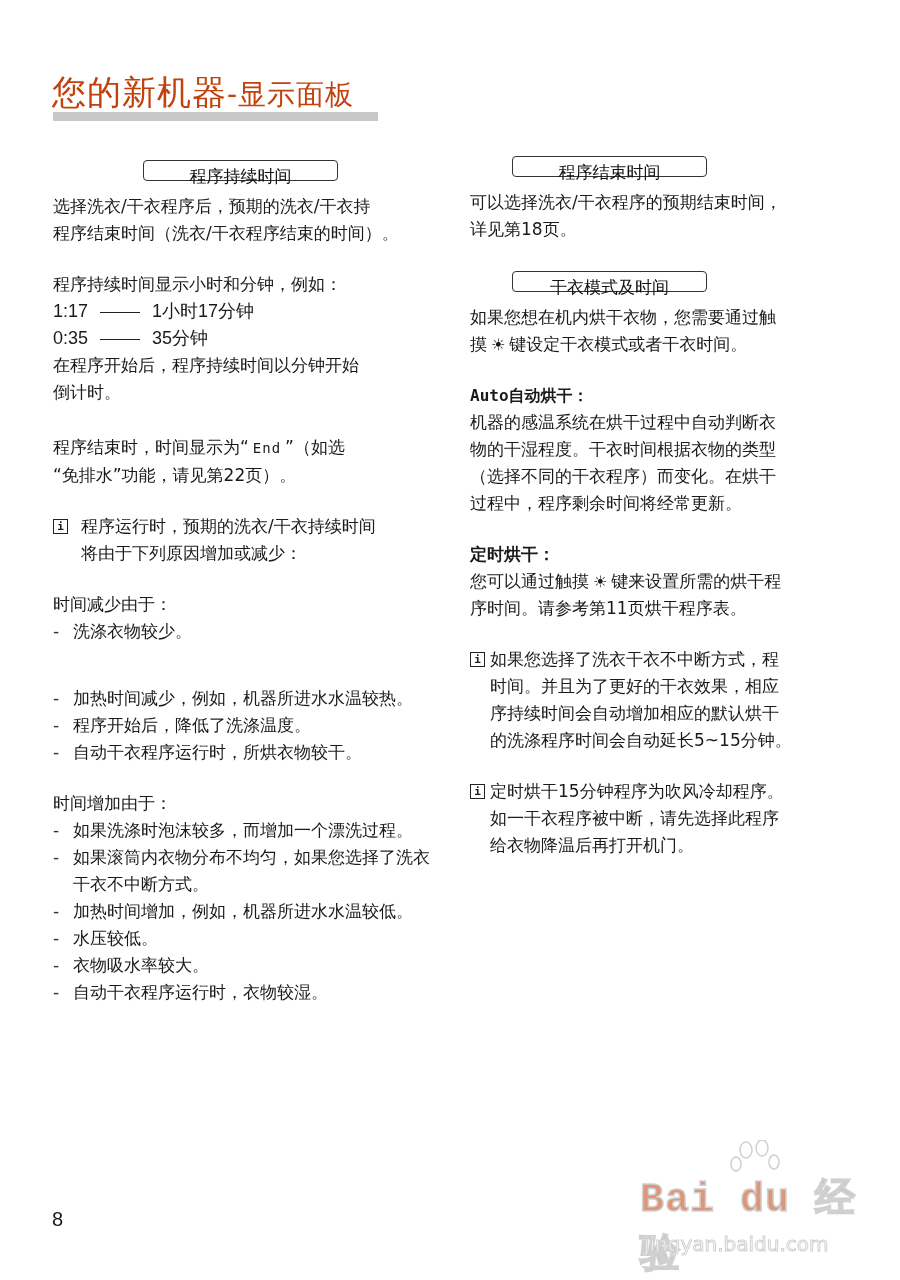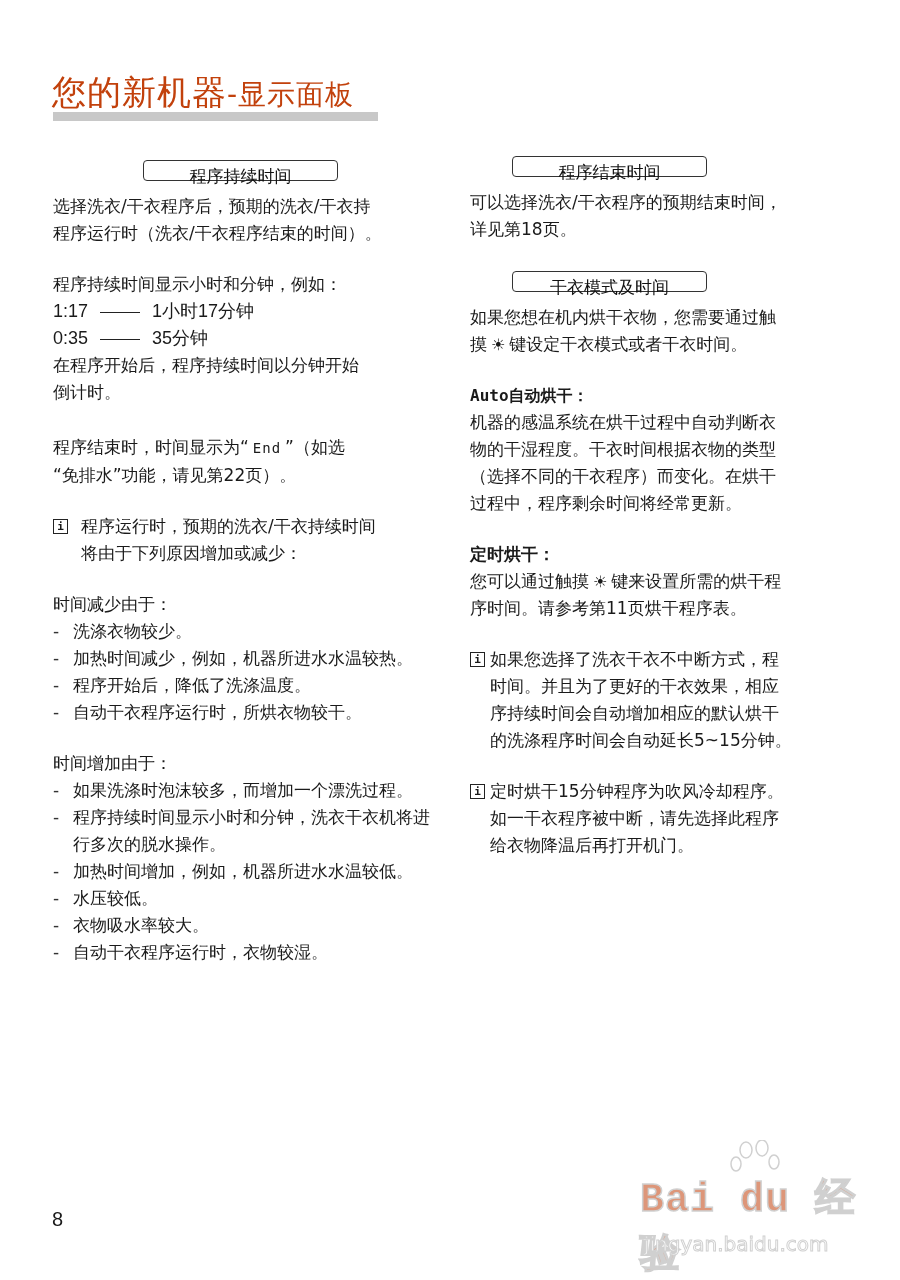--- a/index.html
+++ b/index.html
@@ -55,21 +55,21 @@
   <div class="title">
     <span>您的新机器</span><span class="sub">-显示面板</span>
   </div>
 </div>
 <div class="title-bar"></div>
 
 <div class="col col-left">
   <div class="box box-left">程序持续时间</div>
   <div class="gap-s"></div>
   <p>选择洗衣/干衣程序后，预期的洗衣/干衣持</p>
-  <p style="white-space:nowrap;">程序运行时（洗衣/干衣程序结束的时间）。</p>
+  <p style="white-space:nowrap;">程序结束时间（洗衣/干衣程序结束的时间）。</p>
   <div class="gap-m"></div>
   <p>程序持续时间显示小时和分钟，例如：</p>
   <p class="lat">
     <span>1:17</span><span class="dash-line"></span><span>1小时17分钟</span>
   </p>
   <p class="lat">
     <span>0:35</span><span class="dash-line"></span><span>35分钟</span>
   </p>
   <p>在程序开始后，程序持续时间以分钟开始</p>
   <p>倒计时。</p>
@@ -80,27 +80,27 @@
   <p>“免排水”功能，请见第22页）。</p>
   <div class="gap-m"></div>
   <div class="info">
     <span class="info-icon">i</span>
     <p>程序运行时，预期的洗衣/干衣持续时间</p>
     <p>将由于下列原因增加或减少：</p>
   </div>
   <div class="gap-m"></div>
   <p>时间减少由于：</p>
   <div class="bullet">洗涤衣物较少。</div>
-  <div class="bullet" style="width:355px;">加热时间减少，例如，机器所进水水温较热。</div>
+  <div class="bullet" style="width:355px;margin-top:40px;">加热时间减少，例如，机器所进水水温较热。</div>
   <div class="bullet">程序开始后，降低了洗涤温度。</div>
   <div class="bullet">自动干衣程序运行时，所烘衣物较干。</div>
   <div class="gap-m"></div>
   <p>时间增加由于：</p>
   <div class="bullet" style="width:360px;">如果洗涤时泡沫较多，而增加一个漂洗过程。</div>
-  <div class="bullet" style="width:360px;">程序持续时间显示小时和分钟，洗衣干衣机将进行多次的脱水操作。</div>
+  <div class="bullet" style="width:360px;">如果滚筒内衣物分布不均匀，如果您选择了洗衣干衣不中断方式。</div>
   <div class="bullet" style="width:360px;">加热时间增加，例如，机器所进水水温较低。</div>
   <div class="bullet">水压较低。</div>
   <div class="bullet">衣物吸水率较大。</div>
   <div class="bullet">自动干衣程序运行时，衣物较湿。</div>
 </div>
 
 <div class="col col-right">
   <div class="box box-right">程序结束时间</div>
   <div class="gap-s"></div>
   <p>可以选择洗衣/干衣程序的预期结束时间，</p>

